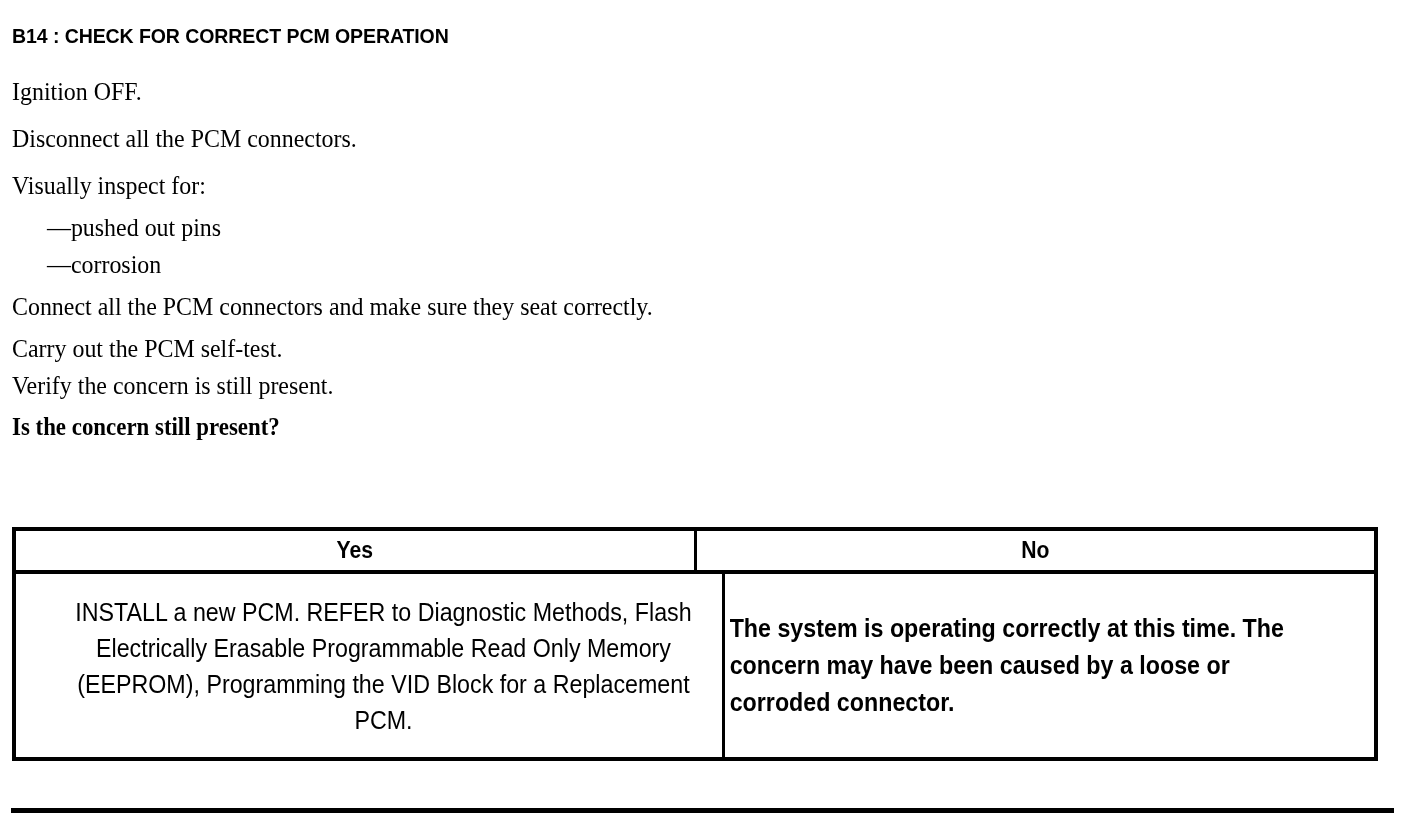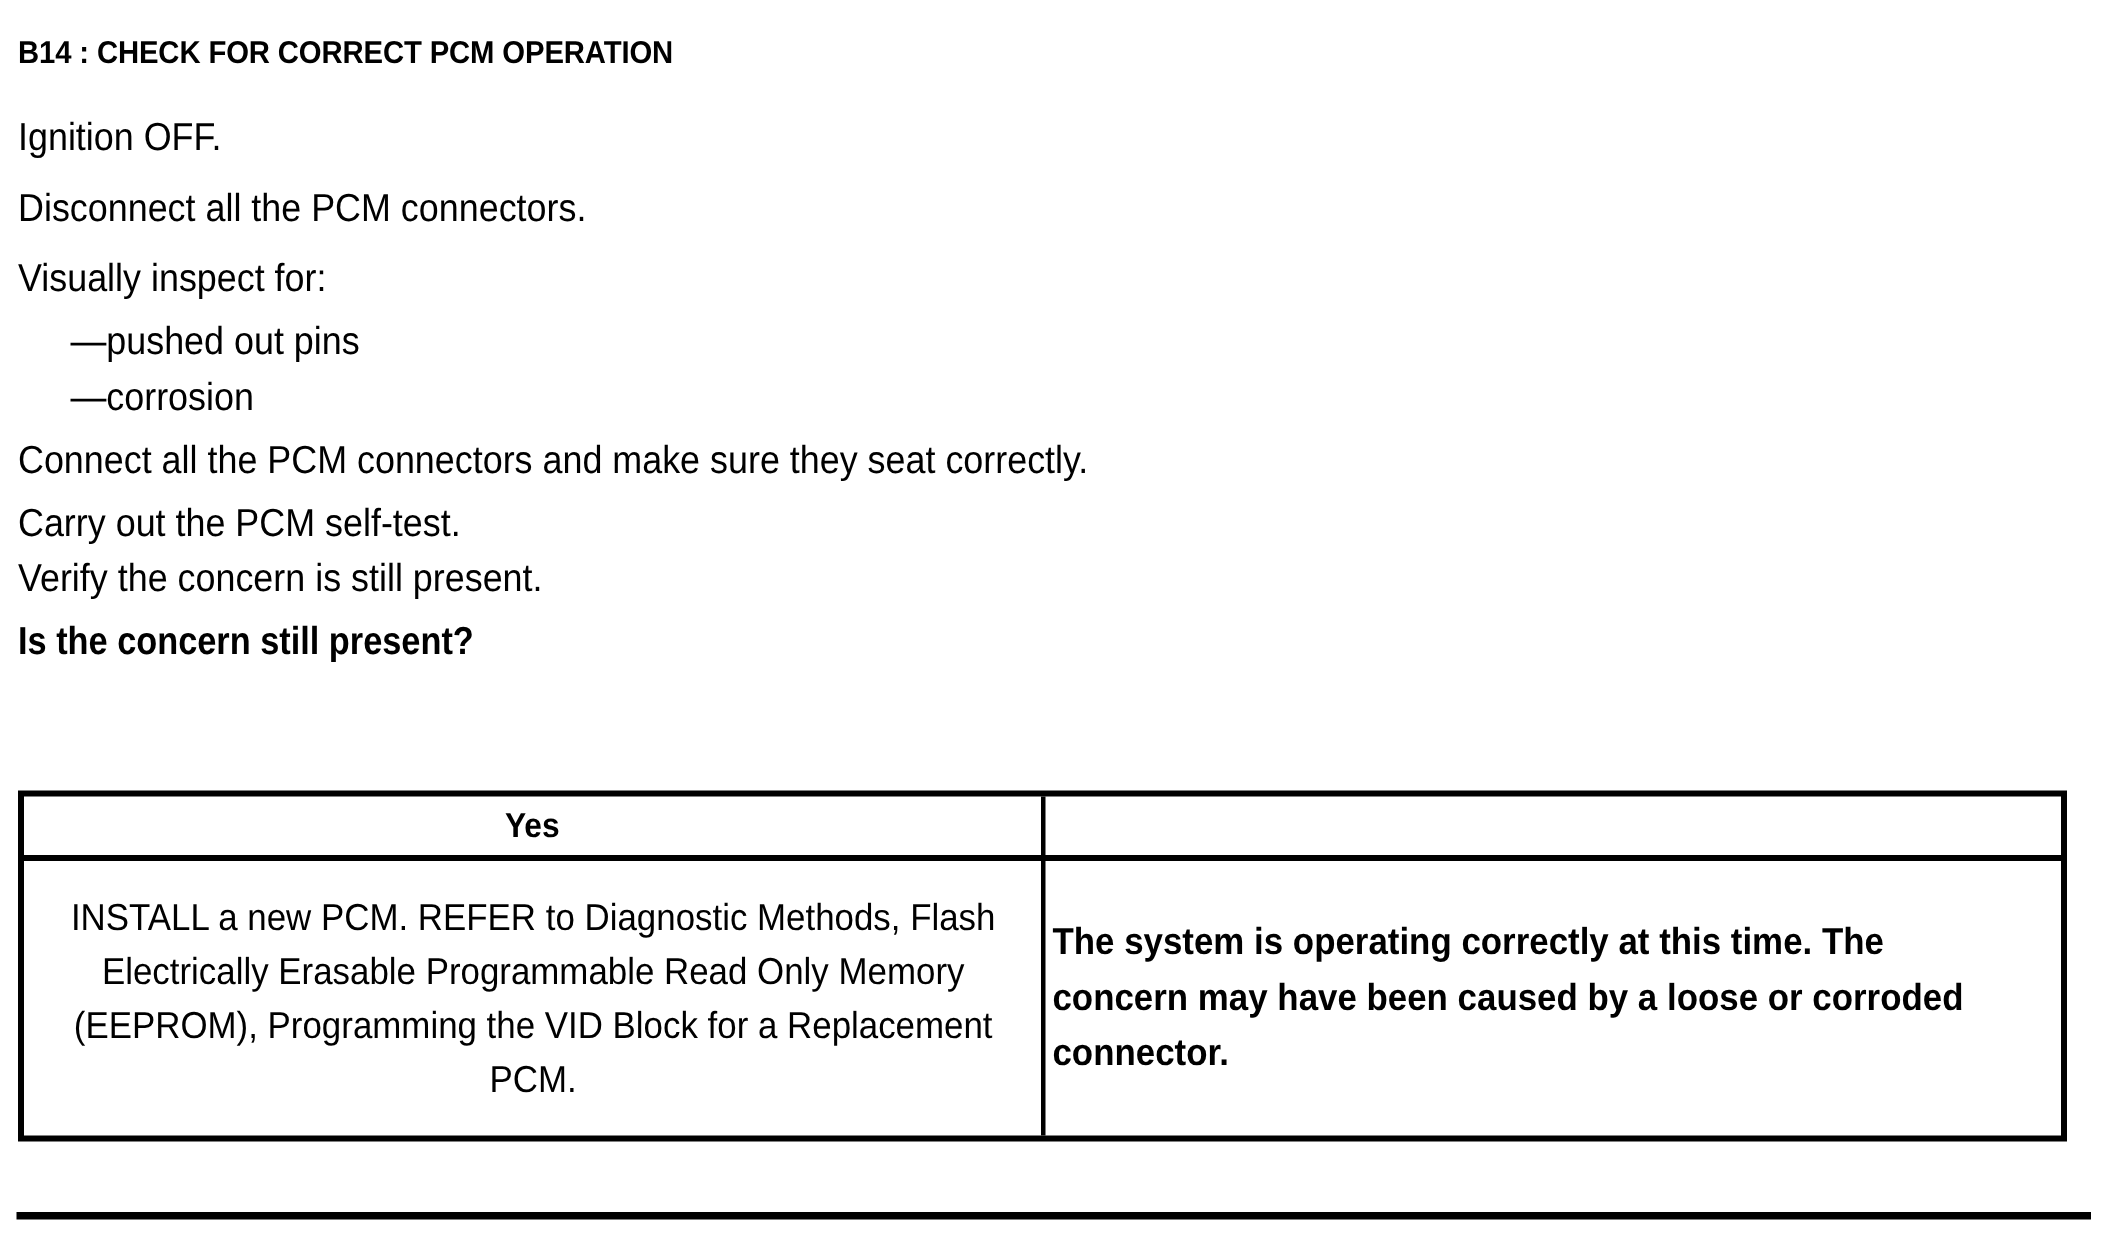--- a/index.html
+++ b/index.html
@@ -37,20 +37,21 @@
     transform: scaleX(0.93);
     transform-origin: left top;
   }
 
   
   .instructions {
     position: absolute;
     left: 12px;
     top: 56px;
     width: 1380px;
+    font-family: Liberation Serif, serif;
   }
   .instr-line {
     font-size: 26px;
     line-height: 47px;
     white-space: nowrap;
     transform: scaleX(0.92);
     transform-origin: left center;
     font-weight: normal;
   }
   .instr-line.tight {
@@ -83,20 +84,21 @@
   }
   .dt-header-row {
     display: flex;
     height: 39px;
     flex: 0 0 39px;
     border-bottom: 4px solid #000;
   }
   .dt-body-row {
     display: flex;
     flex: 1 1 auto;
+    margin-left: 28px;
   }
   .dt-cell-left {
     width: 681px;
     flex: 0 0 681px;
     border-right: 3px solid #000;
     box-sizing: border-box;
   }
   .dt-cell-right {
     flex: 1 1 auto;
     box-sizing: border-box;
@@ -168,20 +170,23 @@
     <div class="instr-line tight">Carry out the PCM self-test.</div>
     <div class="instr-line tight">Verify the concern is still present.</div>
     <div class="instr-line bold-q">Is the concern still present?</div>
   </div>
 
   <div class="decision-table">
     <div class="dt-header-row">
       <div class="dt-cell-left">
         <span class="dt-head-label">Yes</span>
       </div>
+      <div class="dt-cell-right">
+        <span class="dt-head-label">No</span>
+      </div>
     </div>
     <div class="dt-body-row">
       <div class="dt-cell-left">
         <div class="cell-text-left">INSTALL a new PCM. REFER to Diagnostic Methods, Flash Electrically Erasable Programmable Read Only Memory (EEPROM), Programming the VID Block for a Replacement PCM.</div>
       </div>
       <div class="dt-cell-right">
         <div class="cell-text-right">The system is operating correctly at this time. The concern may have been caused by a loose or corroded connector.</div>
       </div>
     </div>
   </div>

